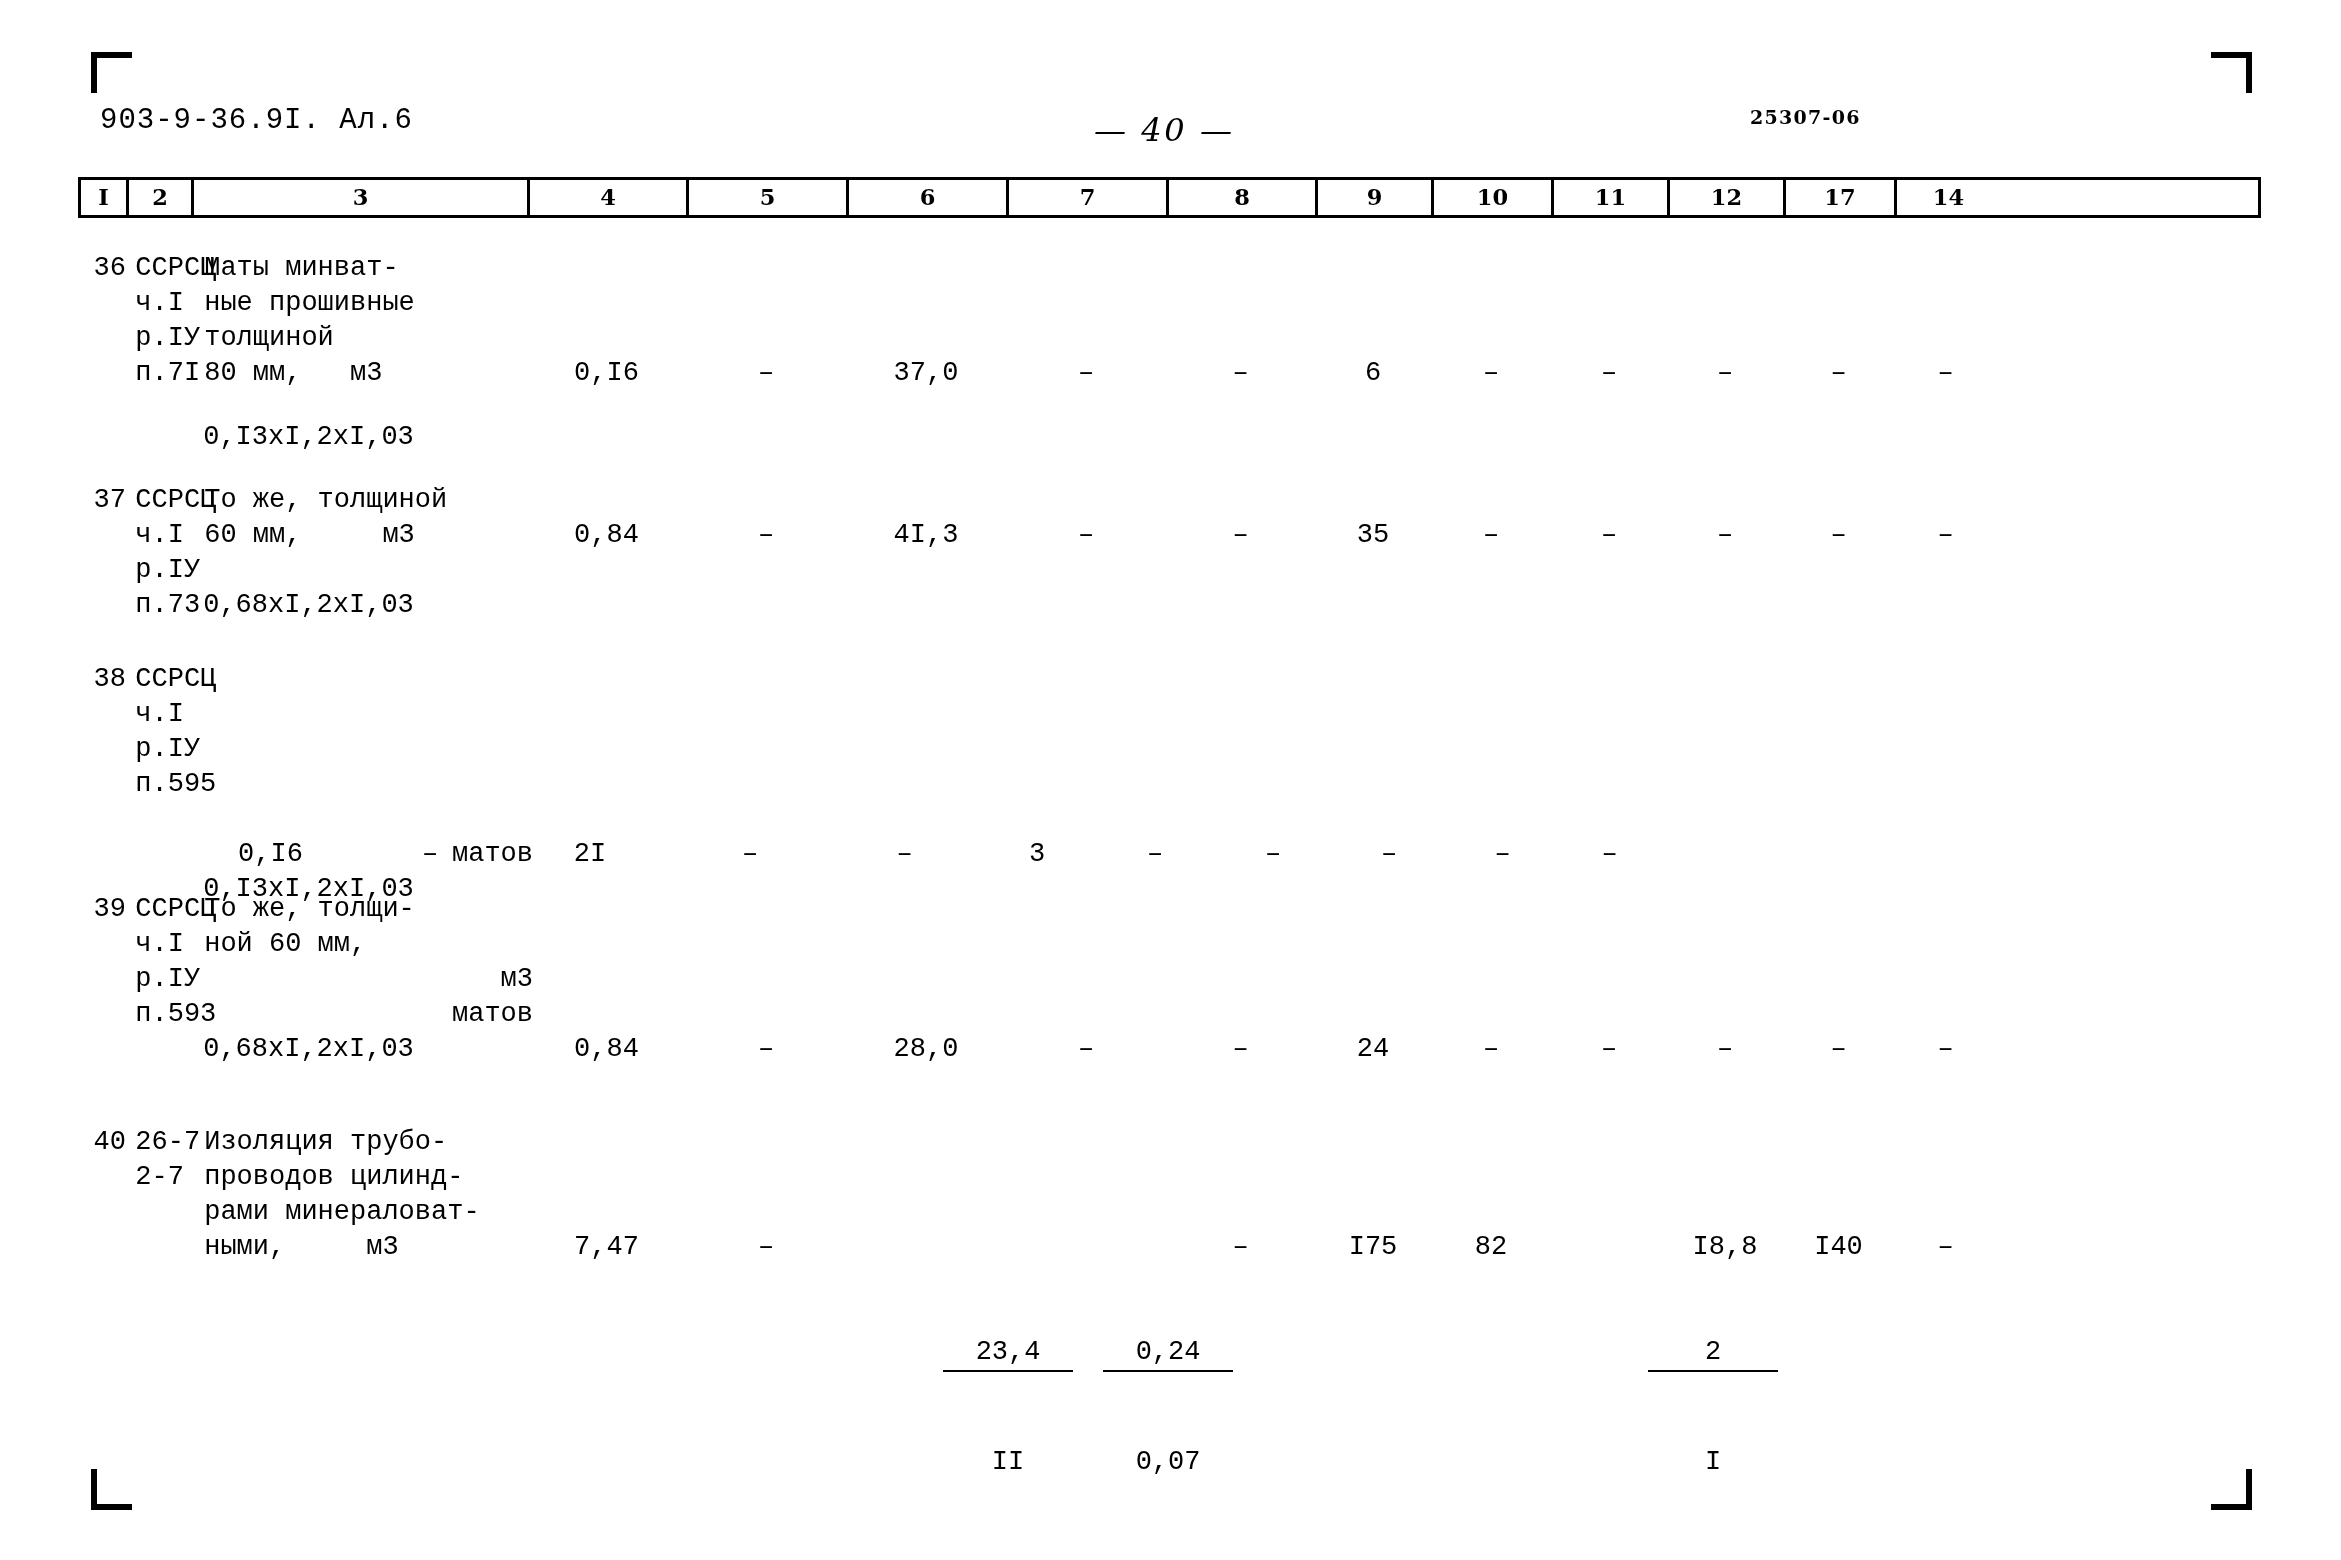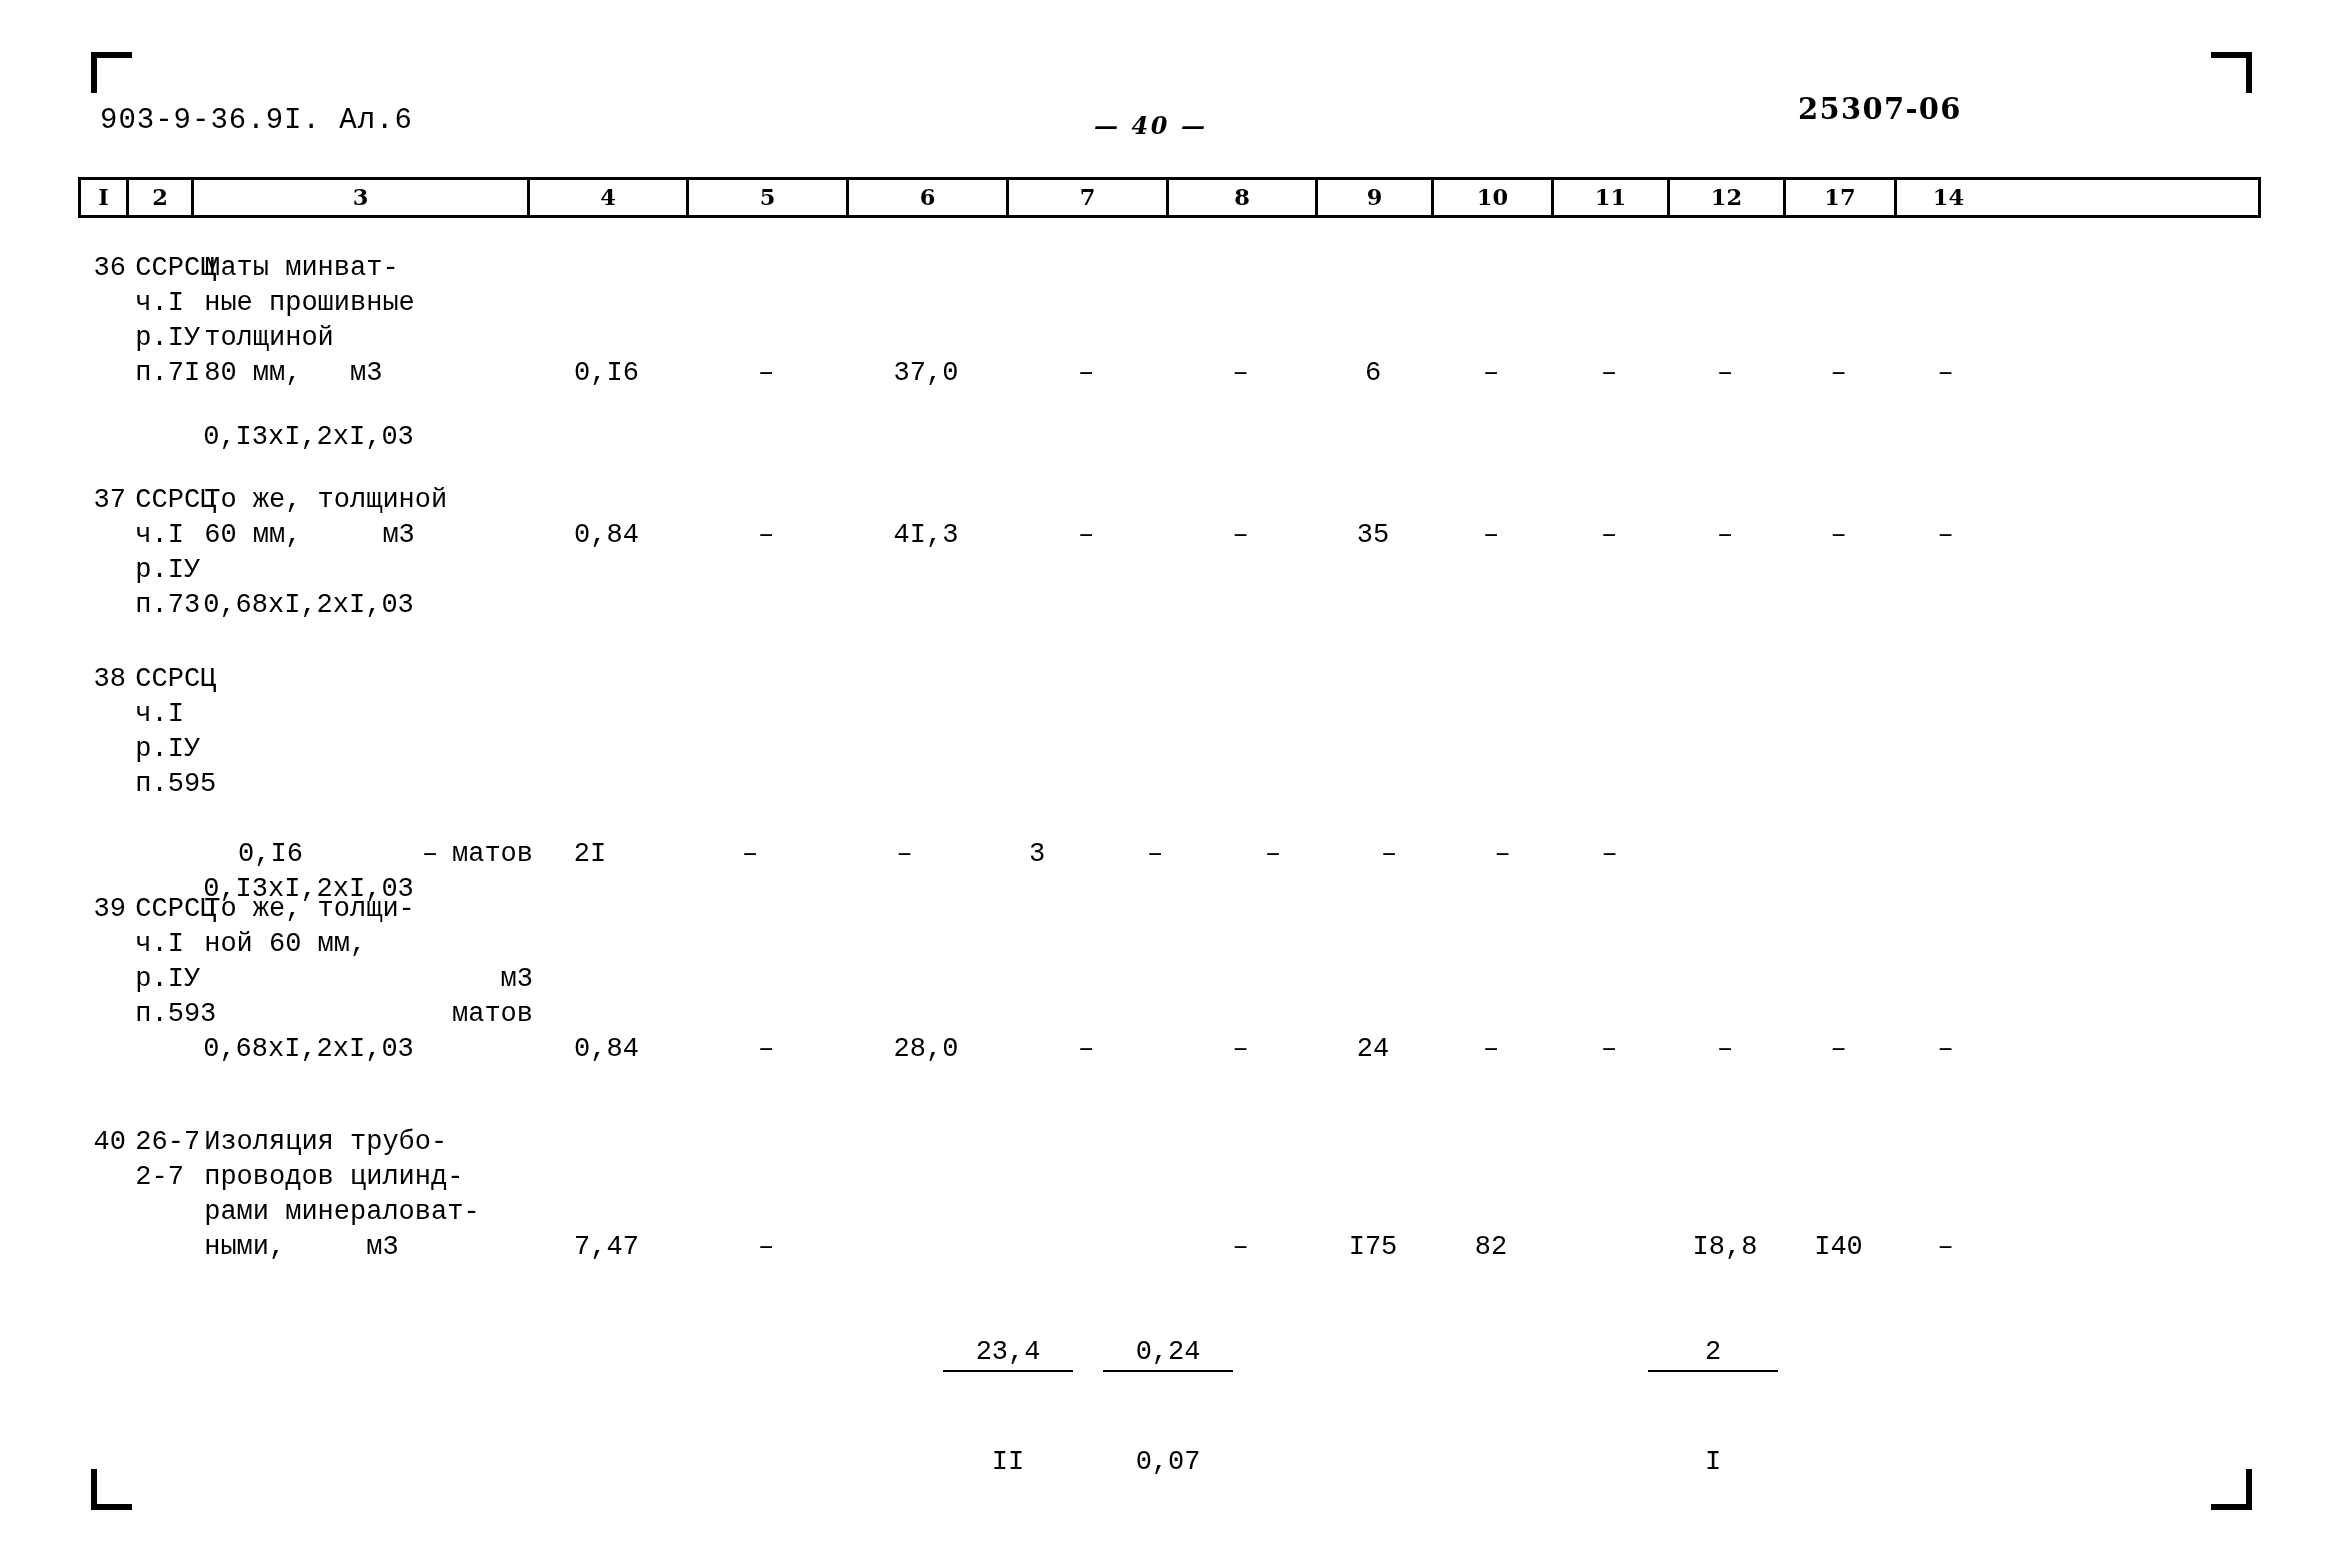--- a/index.html
+++ b/index.html
@@ -51,36 +51,35 @@
     top: 104px;
     font-size: 29px;
     letter-spacing: 1px;
     white-space: pre;
   }
   .page-number {
     position: absolute;
     left: 1094px;
     top: 111px;
     font-family: "DejaVu Serif", serif;
-    font-size: 24px;
+    font-size: 32px;
     font-style: italic;
-    font-weight: bold;
+    font-weight: normal;
     letter-spacing: 2.6px;
     white-space: pre;
   }
   .stamp-code {
     position: absolute;
     left: 1750px;
-    top: 92px;
+    top: 106px;
     font-family: "DejaVu Serif", serif;
-    font-size: 29px;
+    font-size: 19px;
     font-weight: bold;
     letter-spacing: 1.3px;
     white-space: pre;
-    margin-left: 48px;
   }
 
   
   .colband {
     position: absolute;
     left: 78px;
     top: 177px;
     width: 2183px;
     height: 41px;
     border: 3.3px solid #000;

